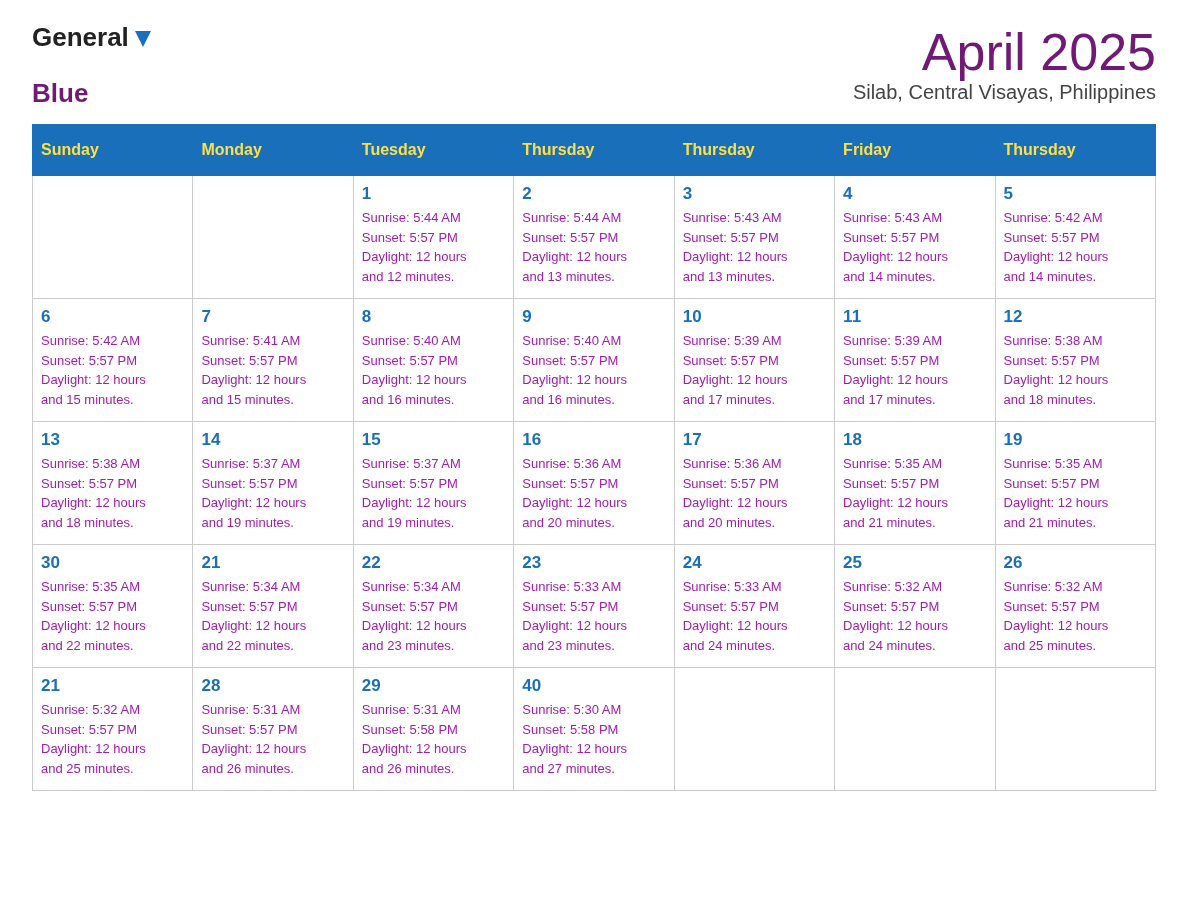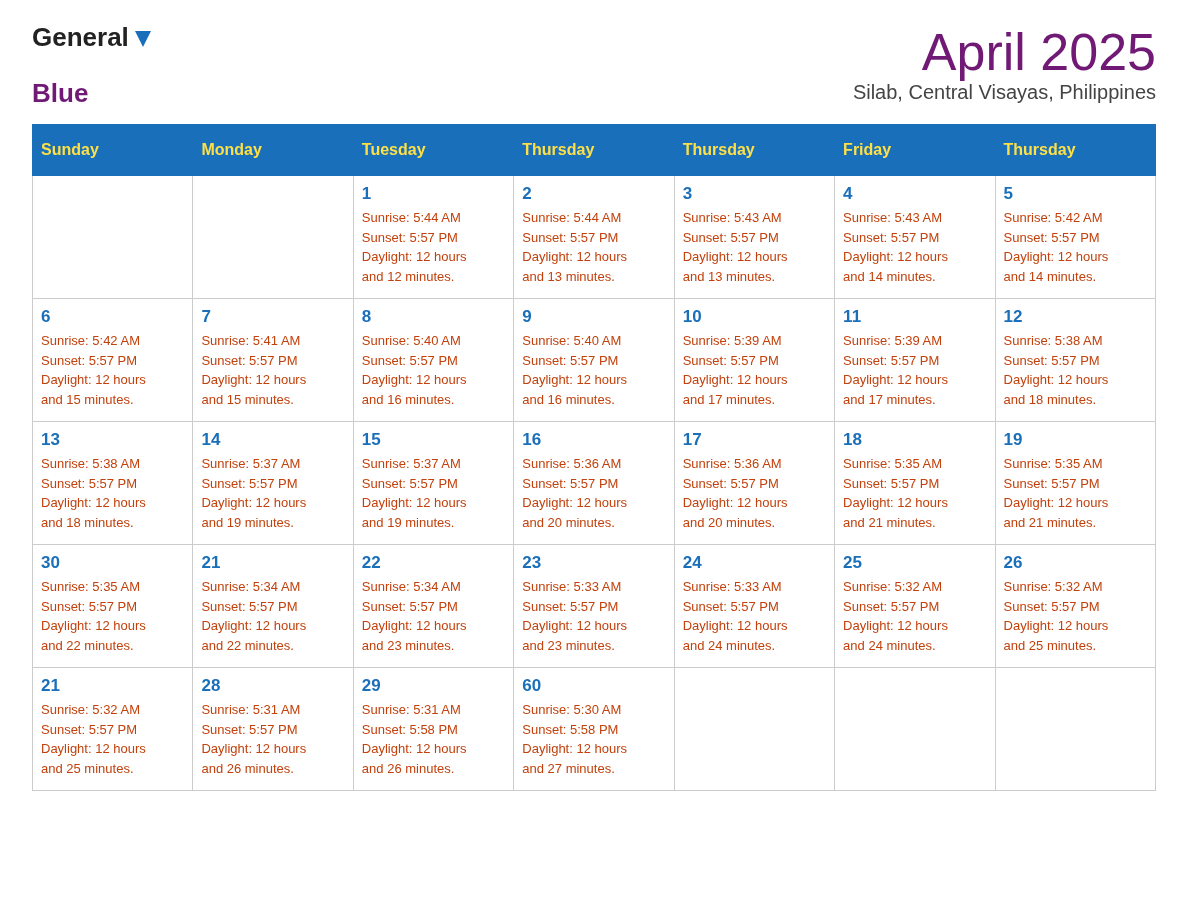--- a/index.html
+++ b/index.html
@@ -79,21 +79,21 @@
     }
     .day-number {
       font-size: 17px;
       font-weight: bold;
       color: #1a6fba;
       margin-bottom: 4px;
       display: block;
     }
     .day-info {
       font-size: 13px;
-      color: #c2410c;
+      color: #a21caf;
       line-height: 1.5;
     }
     tbody tr td:first-child .day-number,
     tbody tr td:last-child .day-number {
       color: #1a6fba;
     }
     .empty-cell {
       background: #fff;
     }
   </style>
@@ -252,21 +252,21 @@
         </td>
         <td>
           <span class="day-number">28</span>
           <div class="day-info">Sunrise: 5:31 AM<br>Sunset: 5:57 PM<br>Daylight: 12 hours<br>and 26 minutes.</div>
         </td>
         <td>
           <span class="day-number">29</span>
           <div class="day-info">Sunrise: 5:31 AM<br>Sunset: 5:58 PM<br>Daylight: 12 hours<br>and 26 minutes.</div>
         </td>
         <td>
-          <span class="day-number">60</span>
+          <span class="day-number">40</span>
           <div class="day-info">Sunrise: 5:30 AM<br>Sunset: 5:58 PM<br>Daylight: 12 hours<br>and 27 minutes.</div>
         </td>
         <td class="empty-cell"></td>
         <td class="empty-cell"></td>
         <td class="empty-cell"></td>
       </tr>
     </tbody>
 </table>
 
 </body></html>

